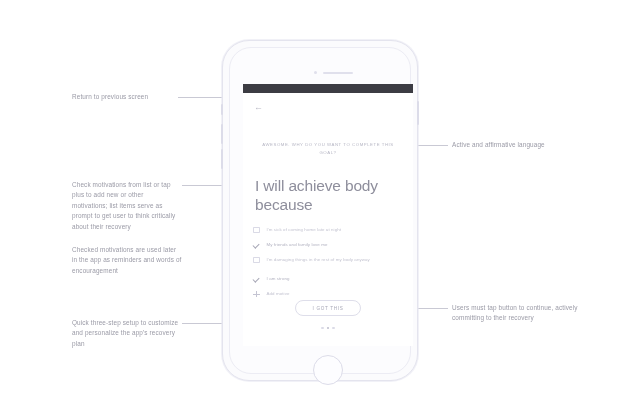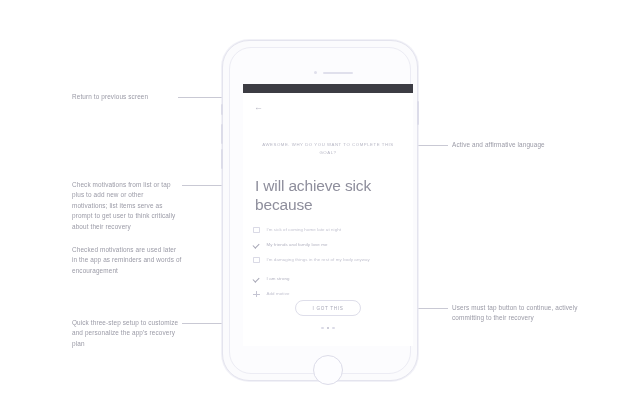--- a/index.html
+++ b/index.html
@@ -247,21 +247,21 @@
       <div id="speaker-grille"></div>
 
       <div id="screen">
 
         <div id="status-bar"></div>
 
         <div id="back-arrow">←</div>
 
         <div id="eyebrow">Awesome. Why do you want to complete this goal?</div>
 
-        <div id="headline">I will achieve sick because</div>
+        <div id="headline">I will achieve body because</div>
 
         <div id="motive-list">
 
           <div class="motive-row">
             <div class="cbox"></div>
             <div class="motive-label">I'm sick of coming home late at night</div>
           </div>
 
           <div class="motive-row">
             <div class="check"></div>

